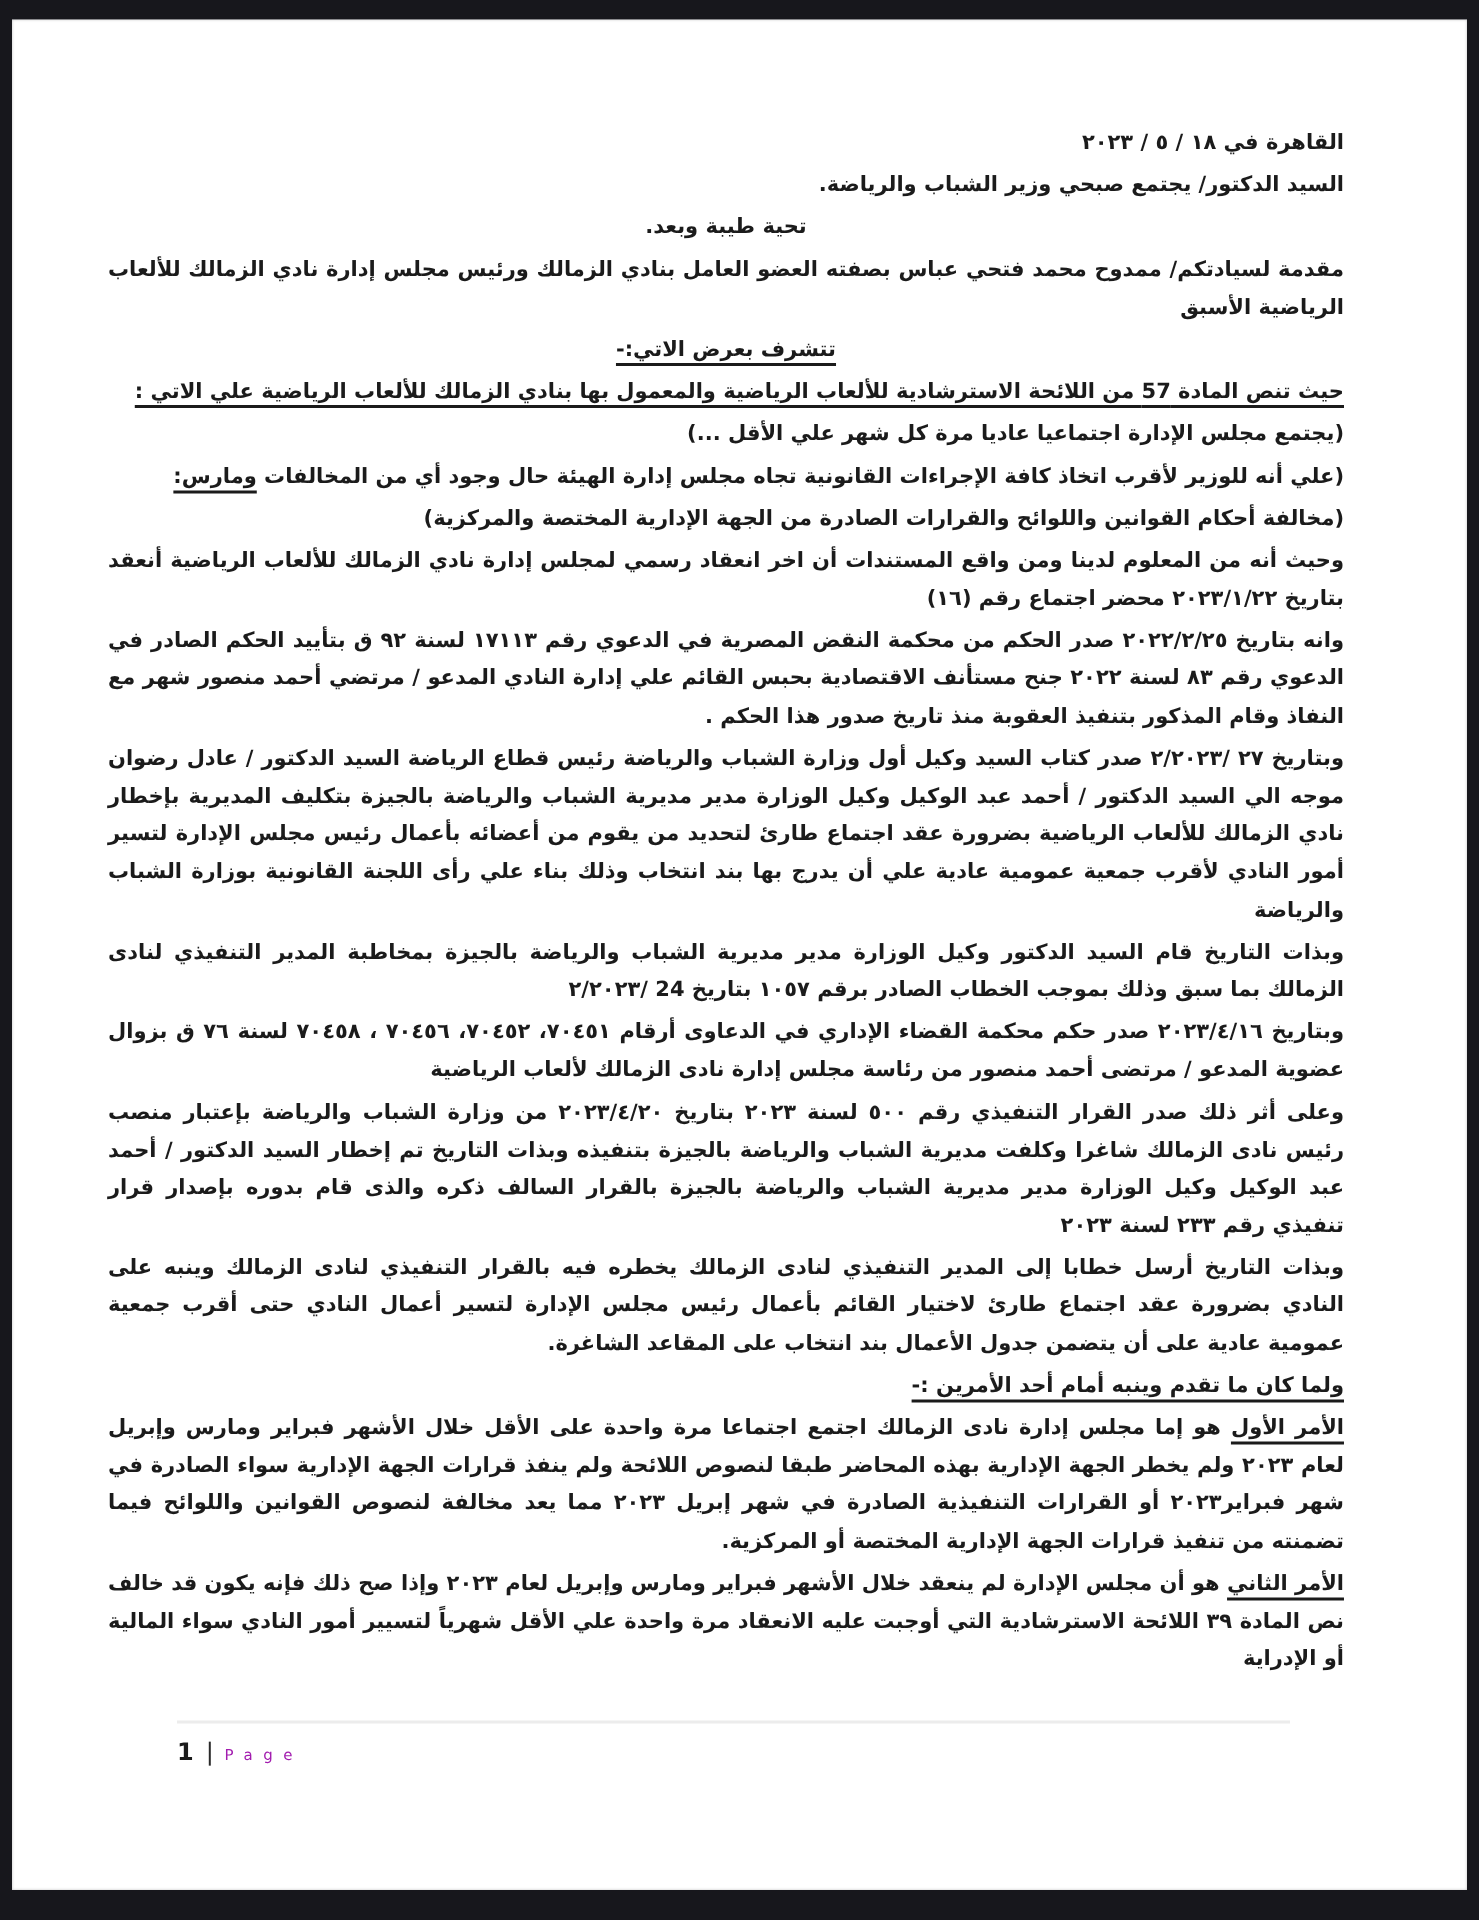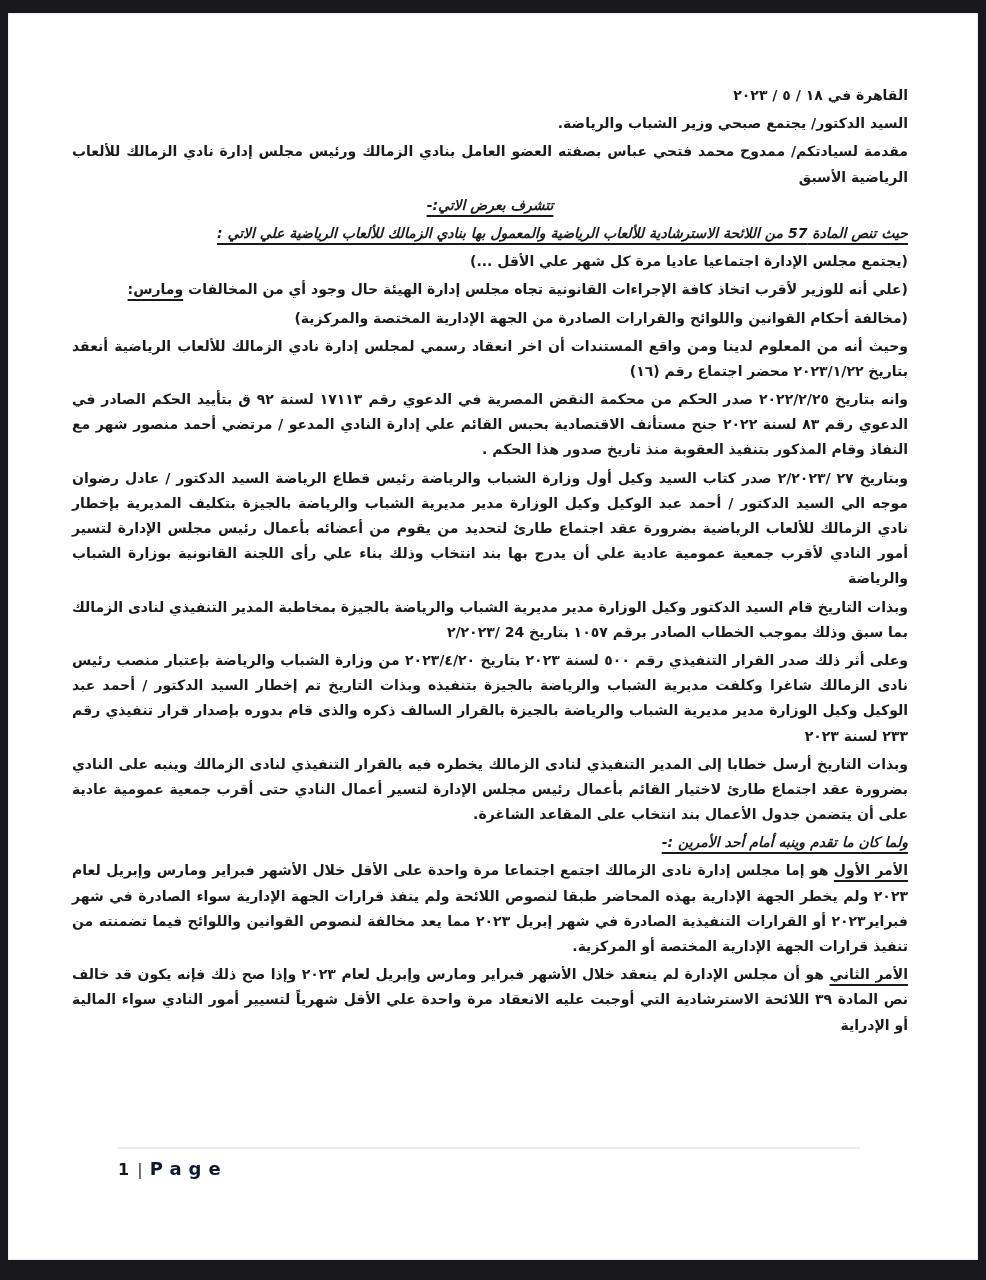--- a/index.html
+++ b/index.html
@@ -15,55 +15,57 @@
     box-shadow:inset 0 0 2px rgba(0,0,0,.25);
   }
   .letter{
     direction:rtl;
     position:absolute;top:0;left:0;right:0;height:1121px;overflow:hidden;
     padding:70px 70px 0 64px;box-sizing:border-box;
     color:#1b1b1b;
     font-size:14px;font-weight:700;line-height:1.8;
     text-align:right;
   }
-  .letter p{margin:0 0 3px 0;}
+  .letter p{margin:0 12px 3px 0;}
   .just{text-align:justify;}
   .center{text-align:center;}
   .u{text-decoration:underline;text-underline-offset:5px;text-decoration-thickness:1.5px;}
-  .h-gap{margin:4px 0 5px 0;font-style:italic;}
+  .h-gap{margin:4px 0 5px 0;}
   .page-footer{
     position:absolute;top:1134px;left:110px;width:742px;
     direction:ltr;text-align:left;
     border-top:2px solid #ececec;
     padding-top:9px;
     font-size:16px;color:#8c8c8c;
   }
   .page-footer .num{color:#1b1b1b;font-weight:700;letter-spacing:2px;}
   .page-footer .sep{color:#2a2a2a;font-weight:400;margin:0 2px 0 1px;}
-  .page-footer .lbl{color:#0f172a;letter-spacing:7px;font-weight:700;font-size:18px;}
+  .page-footer .lbl{color:#a21caf;letter-spacing:7px;font-weight:400;font-size:10px;}
 </style>
 </head>
 <body>
 
 <div class="scan-frame">
   <div class="doc-page">
 
     <div class="letter">
       <p class="just">القاهرة في  ١٨  /  ٥  / ٢٠٢٣</p>
       <p class="just">السيد الدكتور/ يجتمع صبحي وزير الشباب والرياضة.</p>
+      <p class="center">تحية طيبة وبعد.</p>
       <p class="just">مقدمة لسيادتكم/ ممدوح محمد فتحي عباس بصفته العضو العامل بنادي الزمالك ورئيس مجلس إدارة نادي الزمالك للألعاب الرياضية الأسبق</p>
       <p class="center h-gap"><span class="u">تتشرف بعرض الاتي:-</span></p>
       <p class="just h-gap"><span class="u">حيث تنص المادة 57 من اللائحة الاسترشادية للألعاب الرياضية والمعمول بها بنادي الزمالك للألعاب الرياضية  علي الاتي :</span></p>
       <p class="just">(يجتمع مجلس الإدارة اجتماعيا عاديا مرة كل شهر علي الأقل ...)</p>
       <p class="just"><span>(علي أنه للوزير لأقرب اتخاذ كافة الإجراءات القانونية تجاه مجلس إدارة الهيئة حال وجود أي من المخالفات </span><span class="u">ومارس:</span></p>
       <p class="just">(مخالفة أحكام القوانين واللوائح والقرارات الصادرة من الجهة الإدارية المختصة والمركزية)</p>
       <p class="just">وحيث أنه من المعلوم لدينا ومن واقع المستندات أن اخر انعقاد رسمي لمجلس إدارة نادي الزمالك للألعاب الرياضية أنعقد بتاريخ ٢٠٢٣/١/٢٢ محضر اجتماع رقم (١٦)</p>
       <p class="just">وانه بتاريخ ٢٠٢٢/٢/٢٥ صدر الحكم من محكمة النقض المصرية في الدعوي رقم ١٧١١٣ لسنة ٩٢ ق بتأييد الحكم الصادر في الدعوي رقم ٨٣ لسنة ٢٠٢٢ جنح مستأنف الاقتصادية بحبس القائم علي إدارة النادي المدعو / مرتضي أحمد منصور شهر مع النفاذ وقام المذكور بتنفيذ العقوبة منذ تاريخ صدور   هذا الحكم .</p>
       <p class="just">وبتاريخ ٢٧ /٢/٢٠٢٣ صدر كتاب السيد وكيل أول وزارة الشباب والرياضة رئيس قطاع الرياضة السيد الدكتور / عادل رضوان موجه الي السيد الدكتور / أحمد عبد الوكيل وكيل الوزارة مدير مديرية الشباب والرياضة بالجيزة بتكليف المديرية بإخطار نادي الزمالك للألعاب الرياضية بضرورة عقد اجتماع طارئ لتحديد من يقوم من أعضائه بأعمال رئيس مجلس الإدارة لتسير أمور النادي لأقرب جمعية عمومية عادية علي أن يدرج بها بند انتخاب وذلك بناء علي رأى اللجنة القانونية بوزارة الشباب والرياضة</p>
       <p class="just">وبذات التاريخ قام السيد الدكتور وكيل الوزارة مدير مديرية الشباب والرياضة بالجيزة بمخاطبة المدير التنفيذي لنادى الزمالك بما سبق وذلك بموجب الخطاب الصادر برقم ١٠٥٧ بتاريخ 24 /٢/٢٠٢٣</p>
+      <p class="just">وبتاريخ ٢٠٢٣/٤/١٦ صدر حكم محكمة القضاء الإداري في الدعاوى أرقام ٧٠٤٥١، ٧٠٤٥٢، ٧٠٤٥٦ ، ٧٠٤٥٨ لسنة ٧٦ ق  بزوال عضوية المدعو / مرتضى أحمد منصور من رئاسة مجلس إدارة نادى الزمالك  لألعاب الرياضية</p>
       <p class="just">وعلى أثر ذلك صدر القرار التنفيذي رقم ٥٠٠ لسنة ٢٠٢٣ بتاريخ ٢٠٢٣/٤/٢٠ من وزارة الشباب والرياضة بإعتبار منصب رئيس نادى الزمالك شاغرا وكلفت مديرية الشباب والرياضة بالجيزة بتنفيذه وبذات التاريخ تم إخطار السيد الدكتور / أحمد عبد الوكيل وكيل الوزارة مدير مديرية الشباب والرياضة بالجيزة بالقرار السالف ذكره والذى قام بدوره بإصدار قرار تنفيذي رقم ٢٣٣ لسنة ٢٠٢٣</p>
       <p class="just">وبذات التاريخ أرسل خطابا إلى المدير التنفيذي لنادى الزمالك يخطره فيه بالقرار التنفيذي لنادى الزمالك وينبه على النادي بضرورة عقد اجتماع طارئ لاختيار القائم بأعمال رئيس مجلس الإدارة لتسير أعمال النادي حتى أقرب جمعية عمومية عادية على أن يتضمن جدول الأعمال بند انتخاب على المقاعد الشاغرة.</p>
       <p class="just h-gap"><span class="u">ولما كان ما تقدم وينبه أمام أحد الأمرين :-</span></p>
       <p class="just"><span class="u">الأمر الأول</span><span> هو إما مجلس إدارة نادى الزمالك اجتمع اجتماعا مرة واحدة على الأقل خلال الأشهر فبراير ومارس وإبريل لعام ٢٠٢٣ ولم يخطر الجهة الإدارية بهذه المحاضر طبقا لنصوص اللائحة ولم ينفذ قرارات الجهة الإدارية سواء الصادرة في شهر فبراير٢٠٢٣ أو القرارات التنفيذية الصادرة في شهر إبريل ٢٠٢٣ مما يعد مخالفة لنصوص  القوانين واللوائح فيما تضمنته من تنفيذ قرارات الجهة الإدارية المختصة أو المركزية.</span></p>
       <p class="just"><span class="u">الأمر الثاني</span><span> هو أن مجلس الإدارة لم ينعقد خلال الأشهر فبراير ومارس وإبريل لعام ٢٠٢٣ وإذا صح ذلك فإنه يكون قد خالف نص المادة ٣٩ اللائحة الاسترشادية التي أوجبت عليه الانعقاد مرة واحدة علي الأقل شهرياً لتسيير أمور النادي سواء المالية أو الإدراية</span></p>
 
     </div>
 
     <div class="page-footer">
       <span class="num">1</span>

